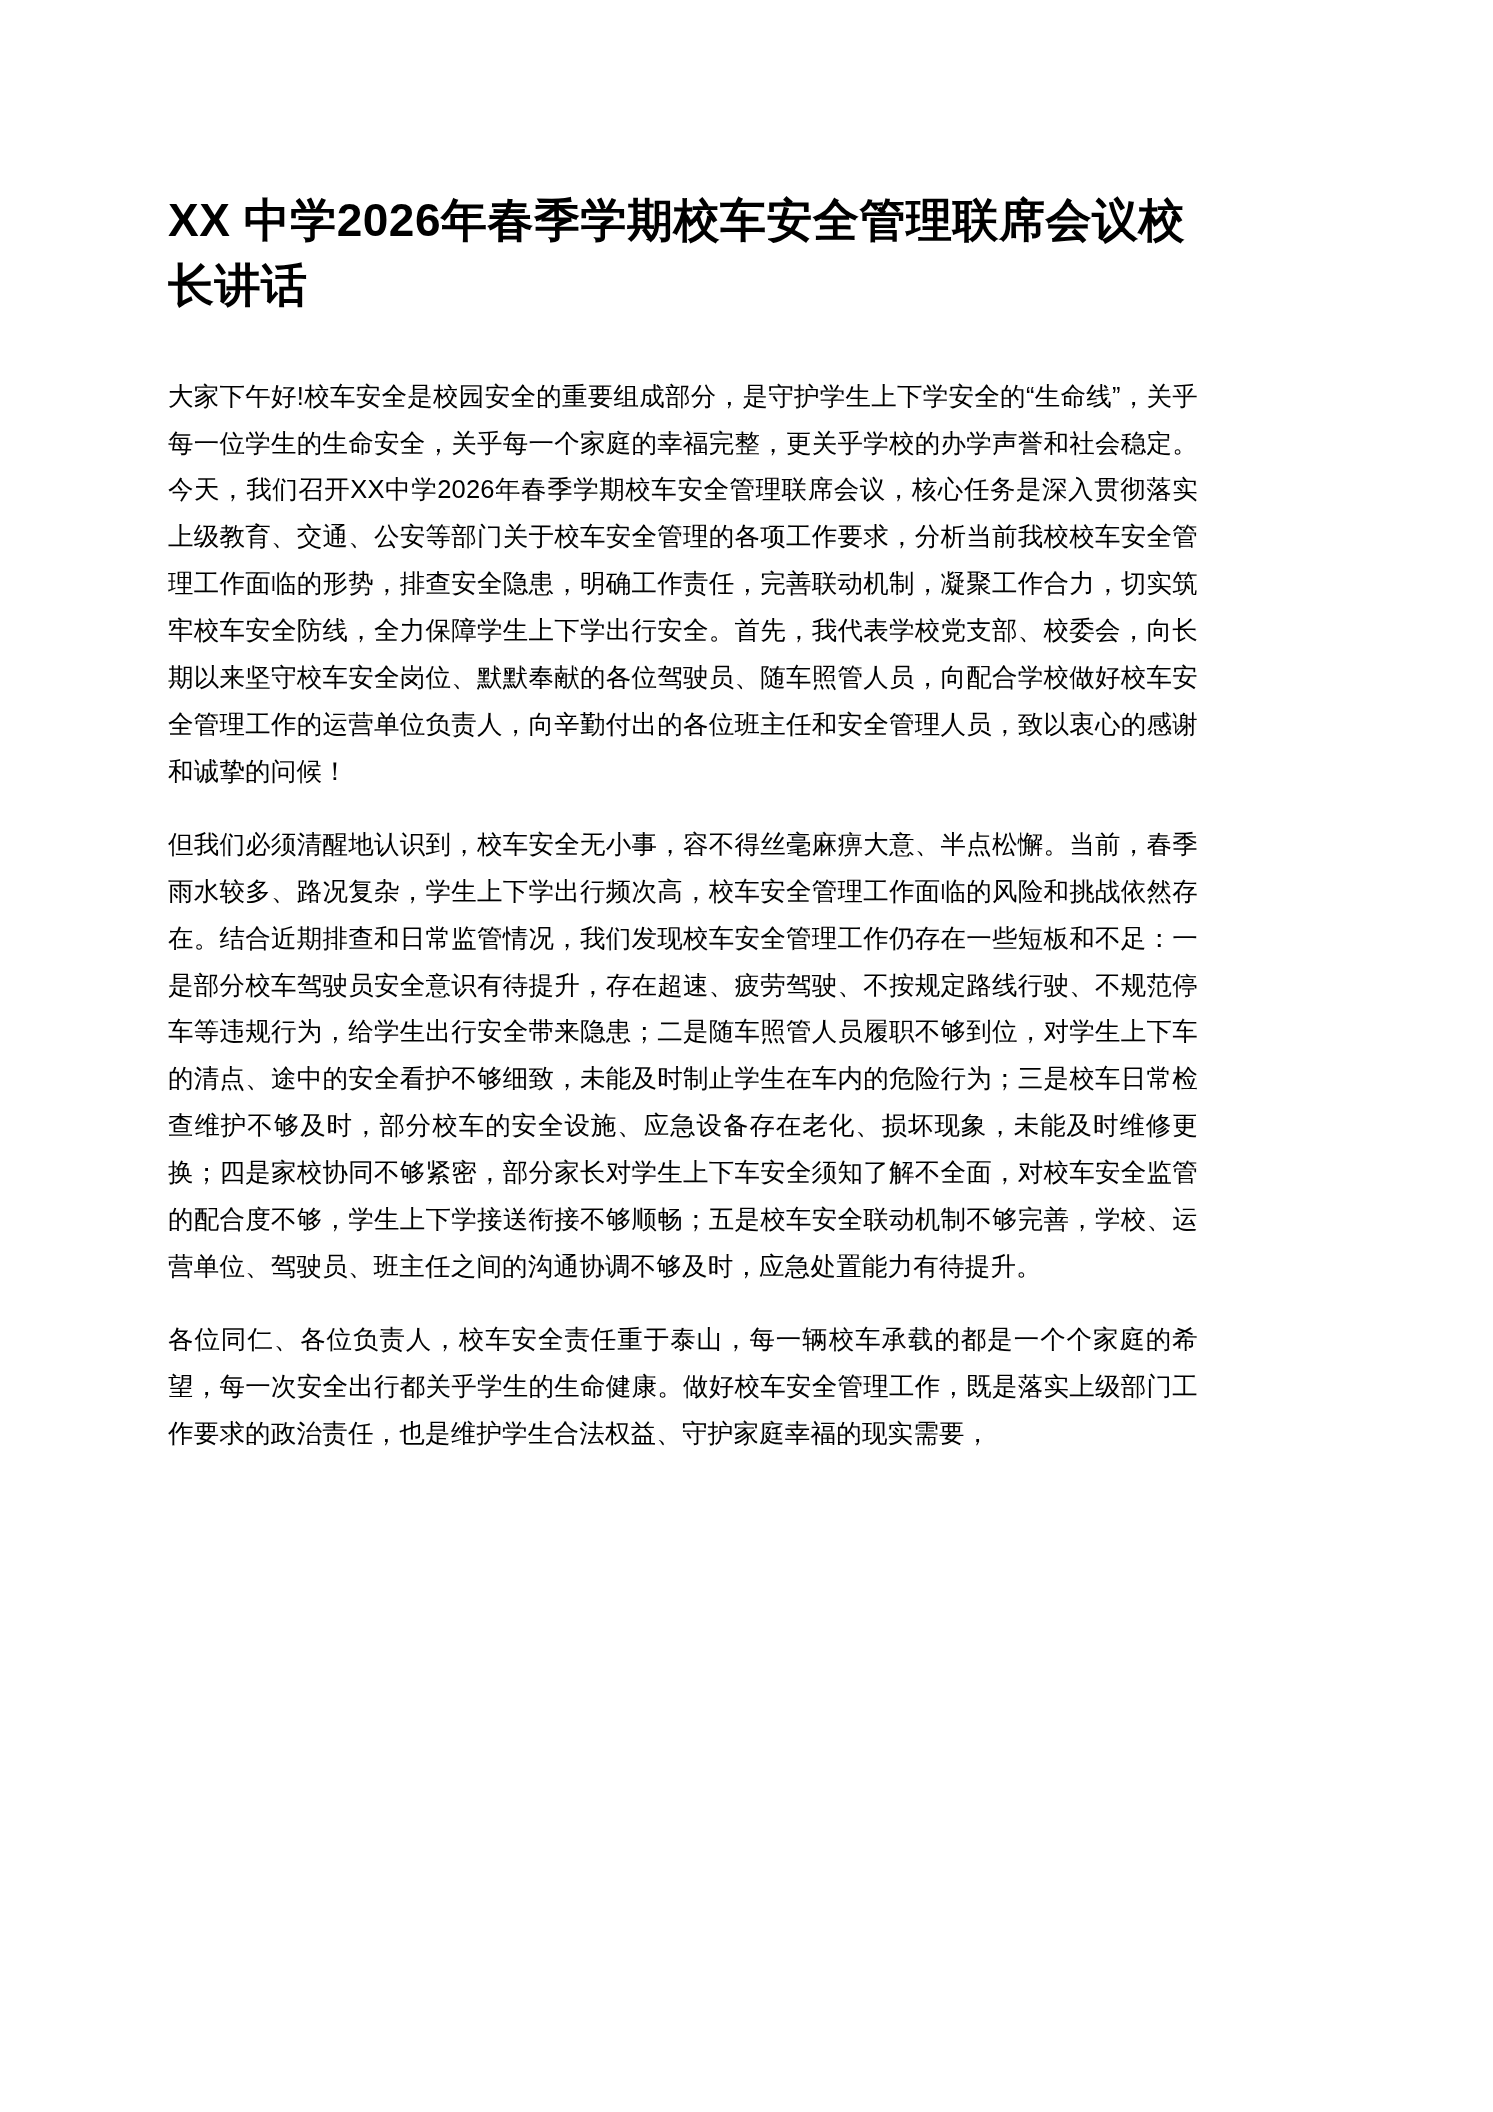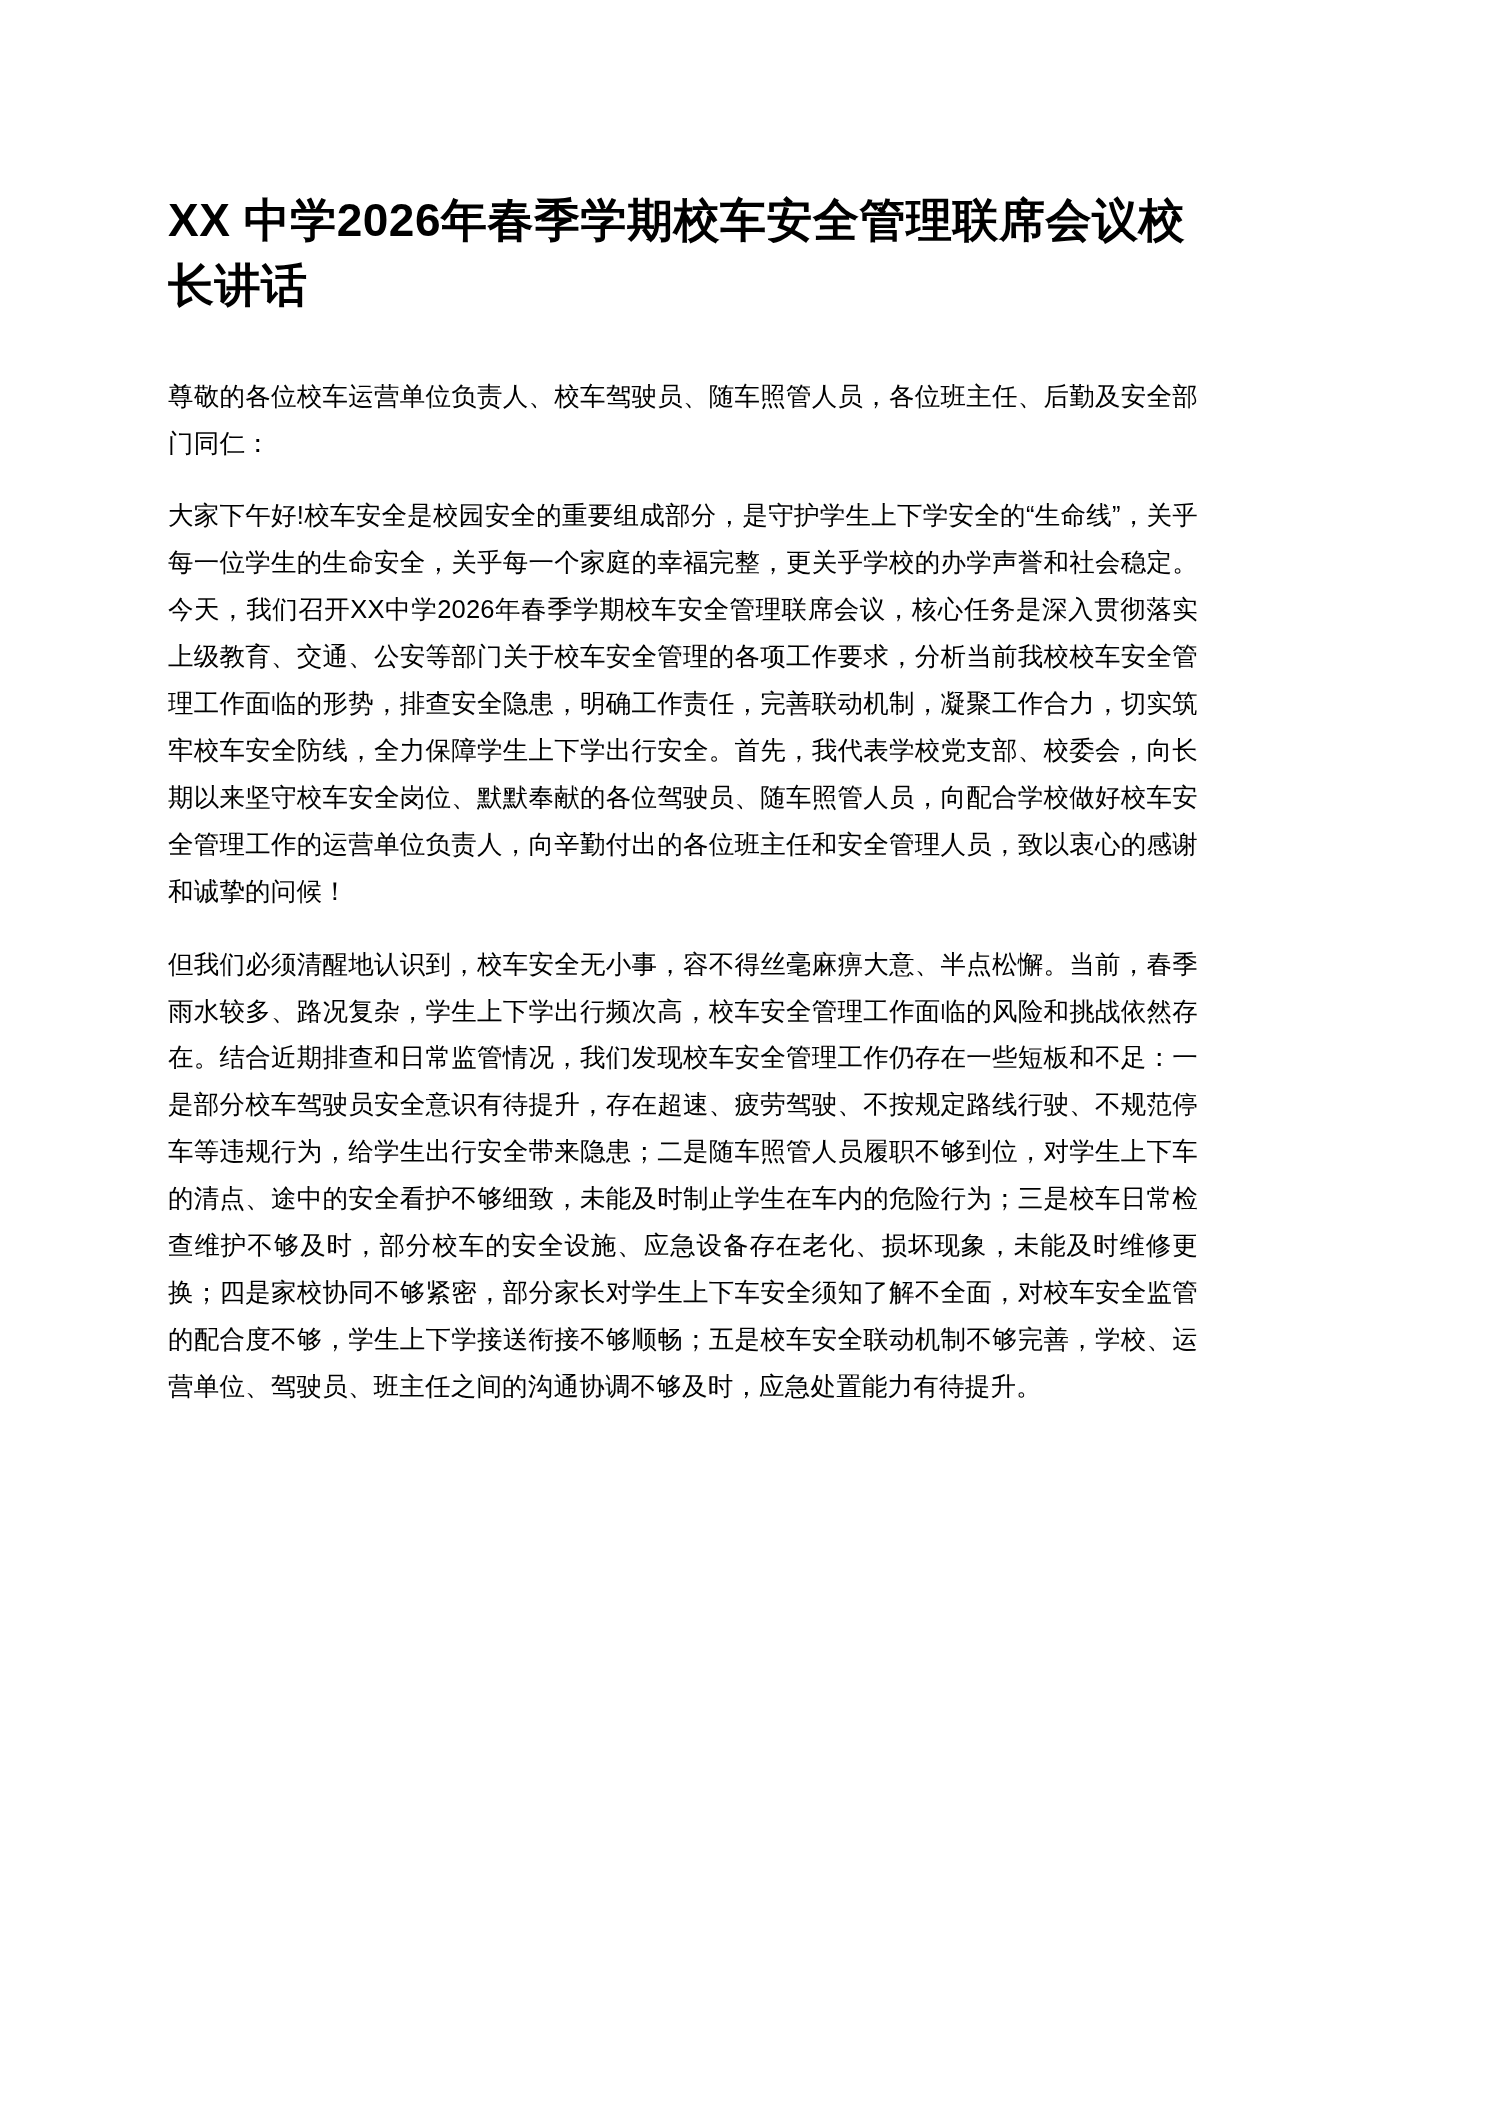--- a/index.html
+++ b/index.html
@@ -49,18 +49,18 @@
   }
 </style>
 </head>
 <body>
 
 <div class="page">
 
   <h1 class="doc-title">XX  中学2026年春季学期校车安全管理联席会议校长讲话</h1>
 
   <div class="body-copy">
-    <p class="para">尊敬的各位校车运营单位负责人、校车驾驶员、随车照管人员，各位班主任、后勤及安全部门同仁：</p>
     <p class="para">大家下午好!校车安全是校园安全的重要组成部分，是守护学生上下学安全的“生命线”，关乎每一位学生的生命安全，关乎每一个家庭的幸福完整，更关乎学校的办学声誉和社会稳定。今天，我们召开XX中学2026年春季学期校车安全管理联席会议，核心任务是深入贯彻落实上级教育、交通、公安等部门关于校车安全管理的各项工作要求，分析当前我校校车安全管理工作面临的形势，排查安全隐患，明确工作责任，完善联动机制，凝聚工作合力，切实筑牢校车安全防线，全力保障学生上下学出行安全。首先，我代表学校党支部、校委会，向长期以来坚守校车安全岗位、默默奉献的各位驾驶员、随车照管人员，向配合学校做好校车安全管理工作的运营单位负责人，向辛勤付出的各位班主任和安全管理人员，致以衷心的感谢和诚挚的问候！</p>
     <p class="para">但我们必须清醒地认识到，校车安全无小事，容不得丝毫麻痹大意、半点松懈。当前，春季雨水较多、路况复杂，学生上下学出行频次高，校车安全管理工作面临的风险和挑战依然存在。结合近期排查和日常监管情况，我们发现校车安全管理工作仍存在一些短板和不足：一是部分校车驾驶员安全意识有待提升，存在超速、疲劳驾驶、不按规定路线行驶、不规范停车等违规行为，给学生出行安全带来隐患；二是随车照管人员履职不够到位，对学生上下车的清点、途中的安全看护不够细致，未能及时制止学生在车内的危险行为；三是校车日常检查维护不够及时，部分校车的安全设施、应急设备存在老化、损坏现象，未能及时维修更换；四是家校协同不够紧密，部分家长对学生上下车安全须知了解不全面，对校车安全监管的配合度不够，学生上下学接送衔接不够顺畅；五是校车安全联动机制不够完善，学校、运营单位、驾驶员、班主任之间的沟通协调不够及时，应急处置能力有待提升。</p>
+    <p class="para">各位同仁、各位负责人，校车安全责任重于泰山，每一辆校车承载的都是一个个家庭的希望，每一次安全出行都关乎学生的生命健康。做好校车安全管理工作，既是落实上级部门工作要求的政治责任，也是维护学生合法权益、守护家庭幸福的现实需要，</p>
   </div>
 
 </div>
 
 </body></html>

